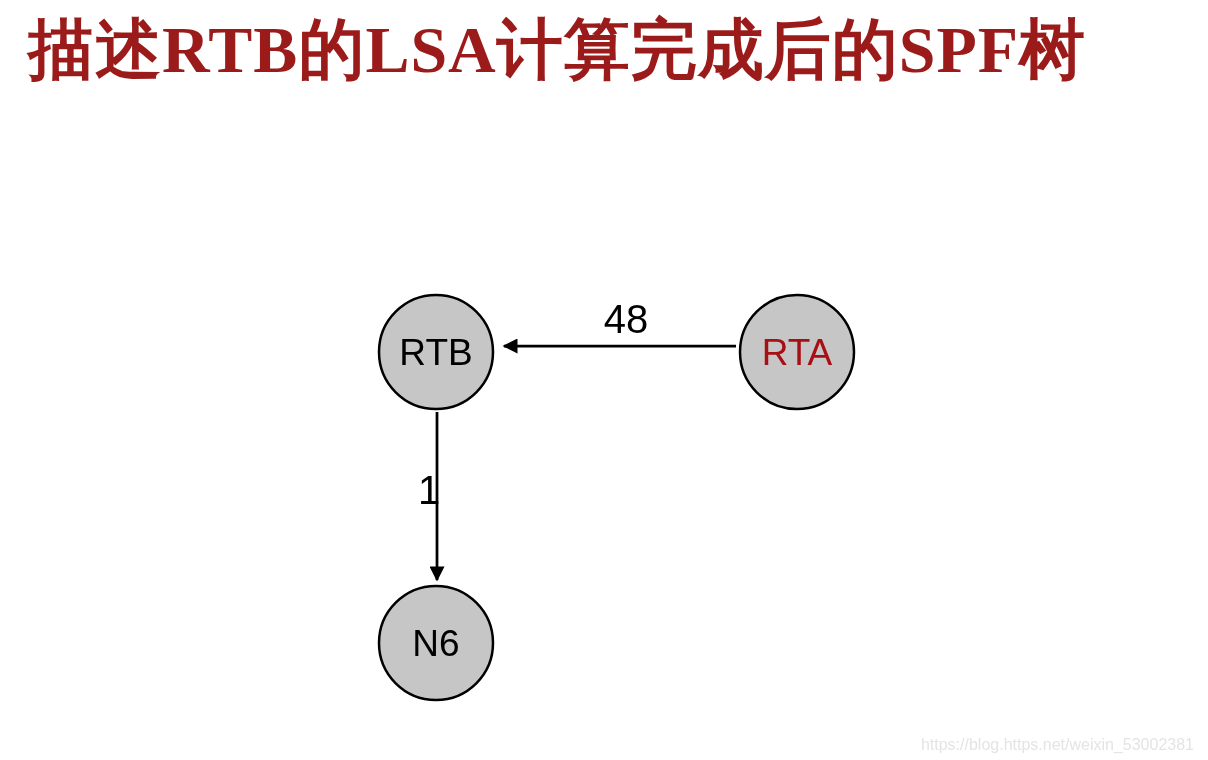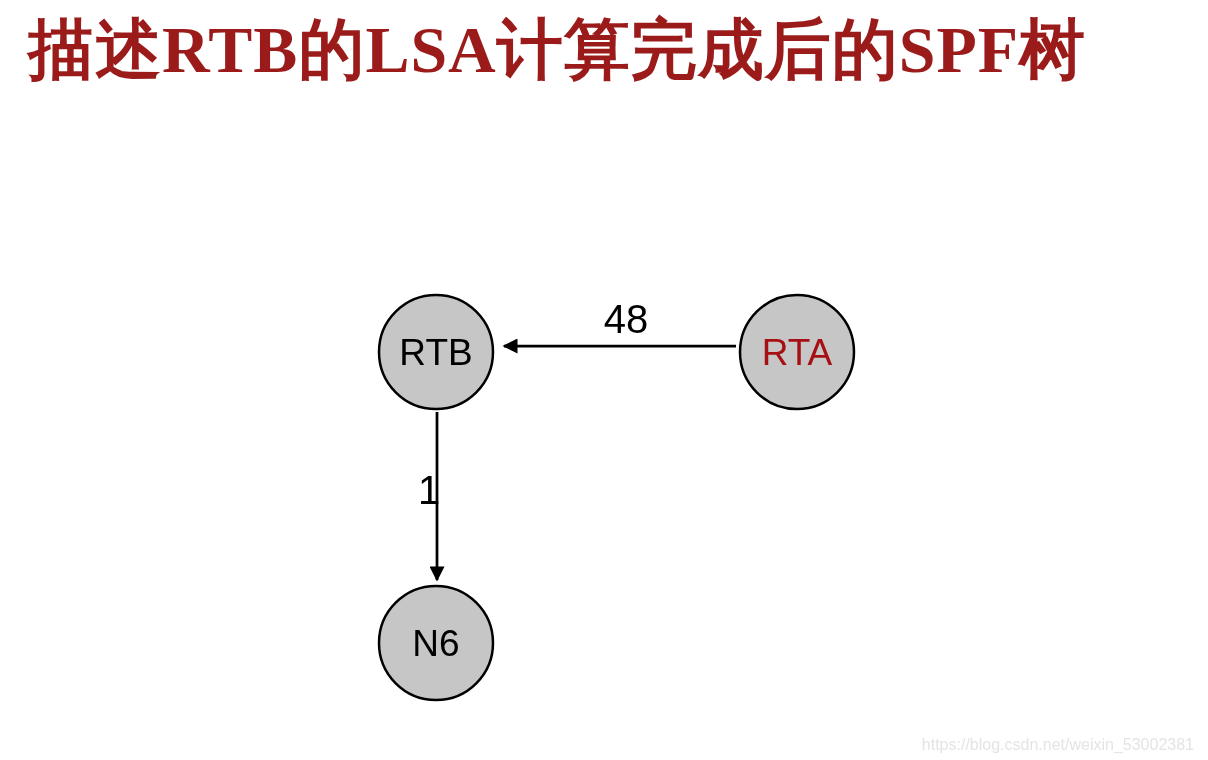--- a/index.html
+++ b/index.html
@@ -88,14 +88,14 @@
     <g id="nodes-layer">
         <circle cx="436" cy="352" r="57" class="node-circle"></circle>
         <text x="436" y="365" class="node-label" fill="#000000">RTB</text>
         <circle cx="797" cy="352" r="57" class="node-circle"></circle>
         <text x="797" y="365" class="node-label" fill="#a60f13">RTA</text>
         <circle cx="436" cy="643" r="57" class="node-circle"></circle>
         <text x="436" y="656" class="node-label" fill="#000000">N6</text>
       </g>
   </svg>
 
-  <div class="watermark">https://blog.csdn.net/weixin_53002381</div>
+  <div class="watermark">https://blog.https.net/weixin_53002381</div>
 </div>
 
 </body></html>

